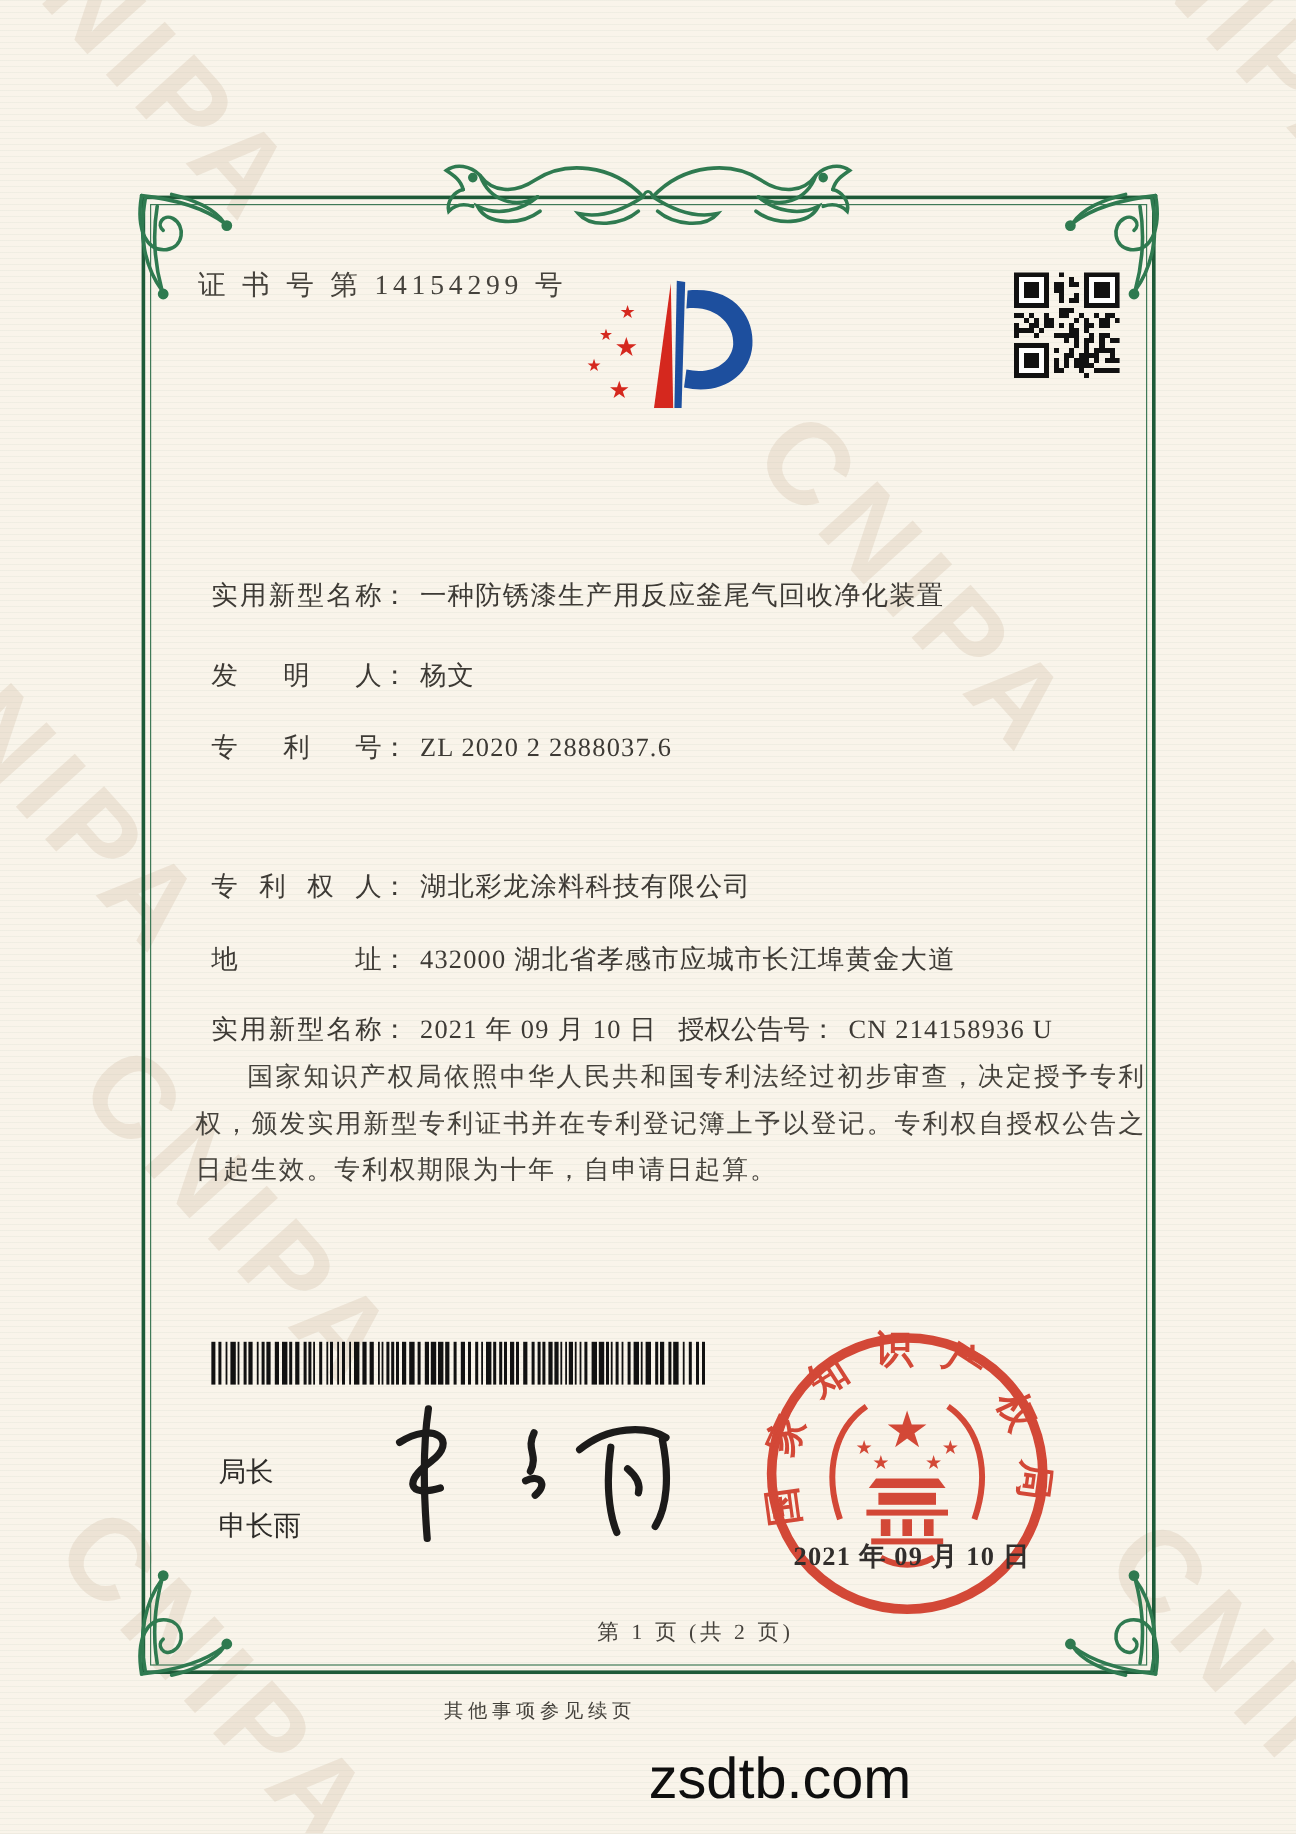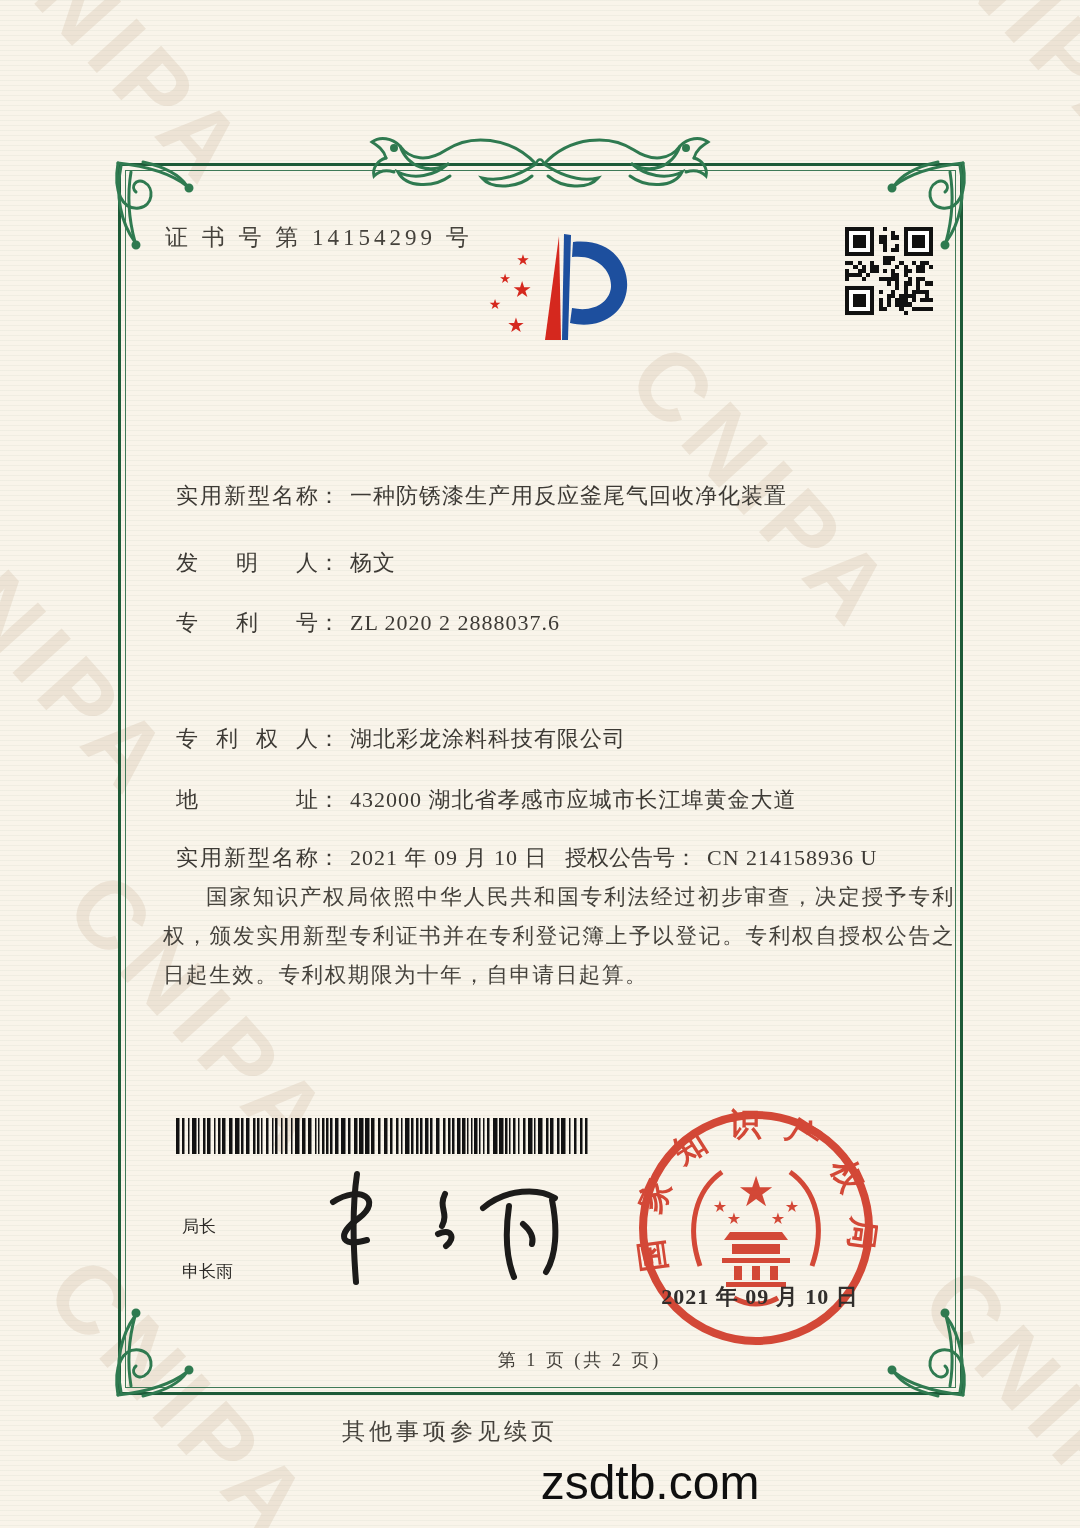--- a/index.html
+++ b/index.html
@@ -39,35 +39,35 @@
   .fvalue{letter-spacing:1px;text-align:center;}
   .grant-no{position:absolute;left:389px;top:0;white-space:nowrap;}
   .paras{
     position:absolute;left:163px;top:878px;width:792px;
     font-size:21.5px;line-height:39px;letter-spacing:1.6px;text-align:justify;color:#45423c;
   }
   .paras p{margin:0;text-indent:2em;}
   .barcode{position:absolute;left:176px;top:1118px;width:415px;height:36px;}
   .officer{
     position:absolute;left:182px;top:1204px;z-index:5;
-    font-family:"Liberation Sans","DejaVu Sans",sans-serif;font-size:17px;line-height:45px;color:#2e2c29;
+    font-family:"Liberation Sans","DejaVu Sans",sans-serif;font-size:23px;line-height:45px;color:#2e2c29;
   }
   .signature{position:absolute;left:295px;top:1160px;z-index:5;}
   .seal{position:absolute;left:634px;top:1106px;z-index:5;opacity:0.92;}
   .seal-date{
     position:absolute;left:652px;top:1282px;width:216px;z-index:6;text-align:center;
     font-size:22px;letter-spacing:1px;color:#312e2c;font-weight:700;
   }
   .page-indicator{
     position:absolute;left:118px;top:1348px;width:923px;text-align:center;
     font-size:18px;letter-spacing:3px;color:#45423c;
   }
   .continuation{
     position:absolute;left:0;top:1416px;width:900px;text-align:center;
-    font-size:23px;letter-spacing:4px;color:#45423c;
+    font-size:16px;letter-spacing:4px;color:#45423c;
   }
   .site{
     position:absolute;left:110px;top:1455px;width:1080px;text-align:center;z-index:6;
     font-family:"Liberation Sans","DejaVu Sans",sans-serif;font-size:48px;color:#0f0f0f;
   }
 </style>
 </head>
 <body>
 
 <div class="page">

